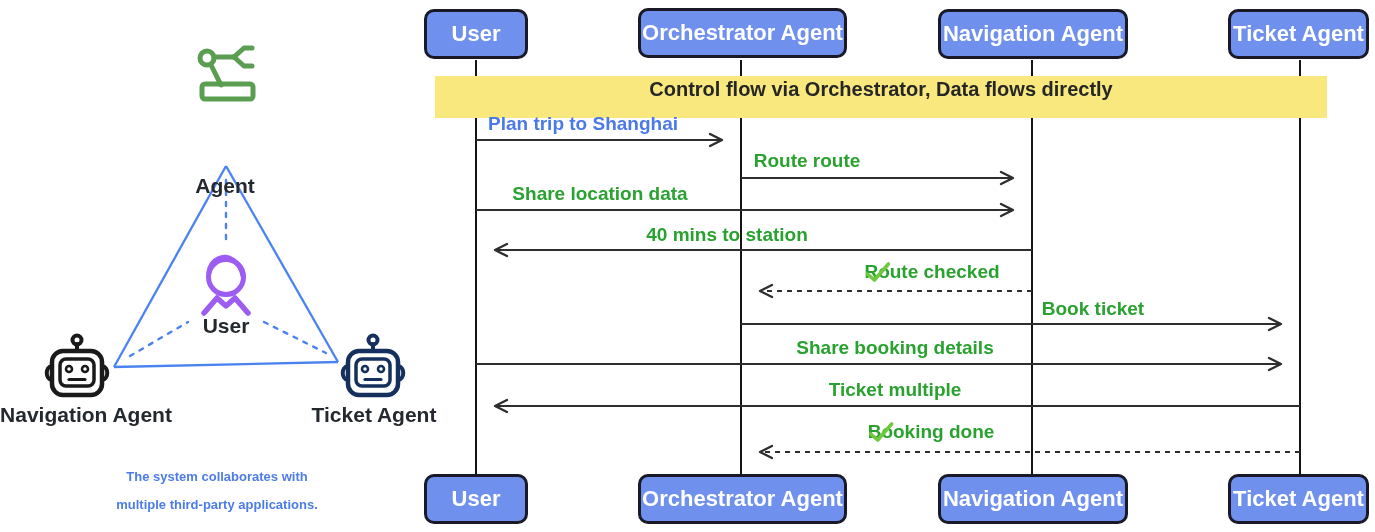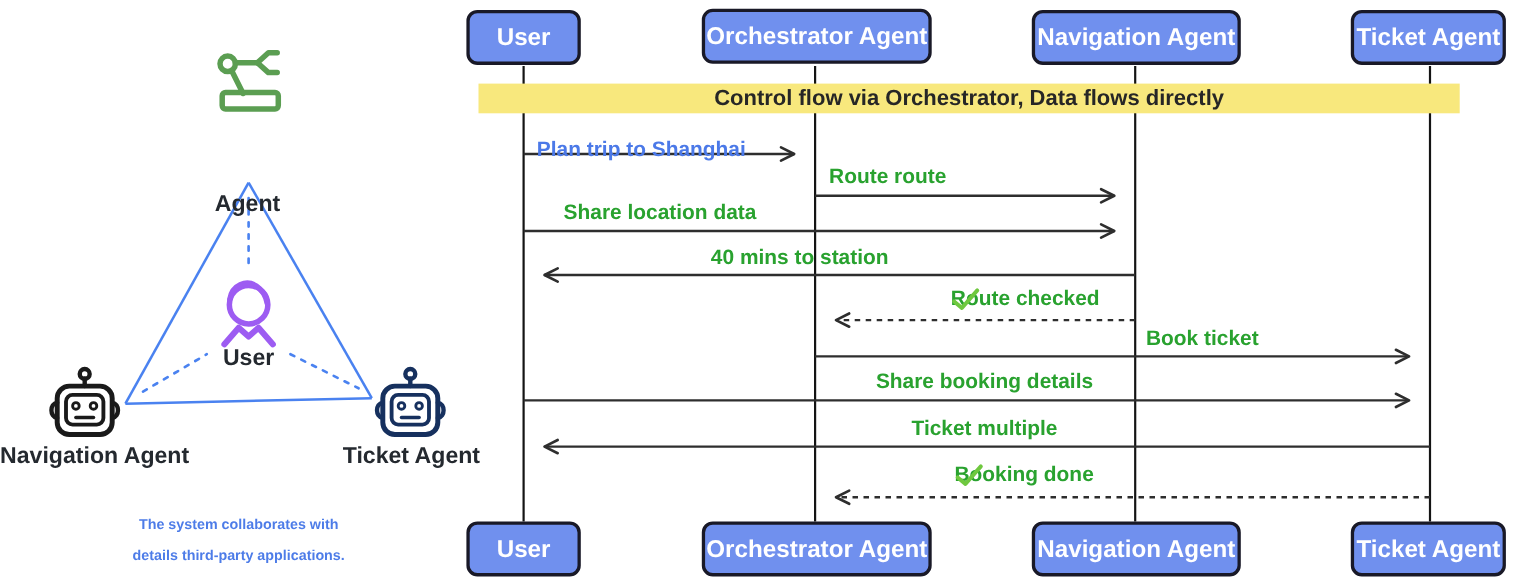--- a/index.html
+++ b/index.html
@@ -12,27 +12,27 @@
     --label-dark:#24292f; --caption-blue:#4d7ce8;
   }
   html,body{margin:0;padding:0;background:#ffffff;}
   .canvas{position:relative;width:1375px;height:532px;background:#ffffff;overflow:hidden;
           font-family:"Liberation Sans", sans-serif;}
   svg{position:absolute;left:0;top:0;z-index:1;}
   
   .actor-box{position:absolute;height:50px;border:3px solid var(--actor-border);border-radius:10px;
              background:var(--actor-fill);color:var(--actor-text);font-weight:700;font-size:22px;
              display:flex;align-items:center;justify-content:center;z-index:4;box-sizing:border-box;}
-  .banner{position:absolute;left:435px;top:76px;width:892px;height:27px;background:var(--banner-bg);
+  .banner{position:absolute;left:435px;top:76px;width:892px;height:42px;background:var(--banner-bg);
           color:var(--banner-text);font-weight:700;font-size:20px;line-height:27px;text-align:center;
           z-index:2;}
   .msg-label{position:absolute;transform:translateX(-50%);white-space:nowrap;font-weight:700;
              font-size:19px;z-index:3;display:flex;align-items:center;}
   .msg-label.green{color:var(--msg-green);}
-  .msg-label.blue{color:var(--msg-blue);margin-top:13px;}
+  .msg-label.blue{color:var(--msg-blue);}
   .check-wrap{display:inline-block;margin-left:8px;line-height:0;}
   .check-wrap path{stroke:var(--check-green);stroke-width:3.6;fill:none;stroke-linecap:round;stroke-linejoin:round;}
   .lifeline{stroke:var(--lifeline);stroke-width:2;}
   .msg-line{stroke:var(--arrow-dark);stroke-width:2.2;}
   .msg-line.dashed{stroke-dasharray:5 5;}
   .arrow-head-path{stroke:var(--arrow-dark);stroke-width:2.4;fill:none;stroke-linecap:round;stroke-linejoin:round;}
   
   .ill-label{position:absolute;transform:translateX(-50%);white-space:nowrap;color:var(--label-dark);
              font-weight:700;font-size:21px;z-index:3;}
   .caption{position:absolute;transform:translateX(-50%);white-space:nowrap;color:var(--caption-blue);
@@ -111,21 +111,21 @@
         <line x1="1300" y1="406" x2="495" y2="406" class="msg-line" marker-end="url(#arrow-head)"></line>
         <line x1="1300" y1="452" x2="760" y2="452" class="msg-line dashed" marker-end="url(#arrow-head)"></line>
       </g>
   </svg>
 
   <div class="ill-label" style="left:225px;top:135px;margin-top:39px;">Agent</div>
   <div class="ill-label" style="left:226px;top:314px;">User</div>
   <div class="ill-label" style="left:86px;top:403px;">Navigation Agent</div>
   <div class="ill-label" style="left:374px;top:403px;">Ticket Agent</div>
   <div class="caption" style="left:217px;top:469px;">The system collaborates with</div>
-  <div class="caption" style="left:217px;top:497px;">details third-party applications.</div>
+  <div class="caption" style="left:217px;top:497px;">multiple third-party applications.</div>
 
   <div class="banner">Control flow via Orchestrator, Data flows directly</div>
 
   <div class="actor-box" style="left:424px;top:9px;width:104px;">User</div>
   <div class="actor-box" style="left:638px;top:8px;width:209px;">Orchestrator Agent</div>
   <div class="actor-box" style="left:938px;top:9px;width:190px;">Navigation Agent</div>
   <div class="actor-box" style="left:1228px;top:9px;width:141px;">Ticket Agent</div>
 
   <div class="actor-box" style="left:424px;top:474px;width:104px;">User</div>
   <div class="actor-box" style="left:638px;top:474px;width:209px;">Orchestrator Agent</div>

